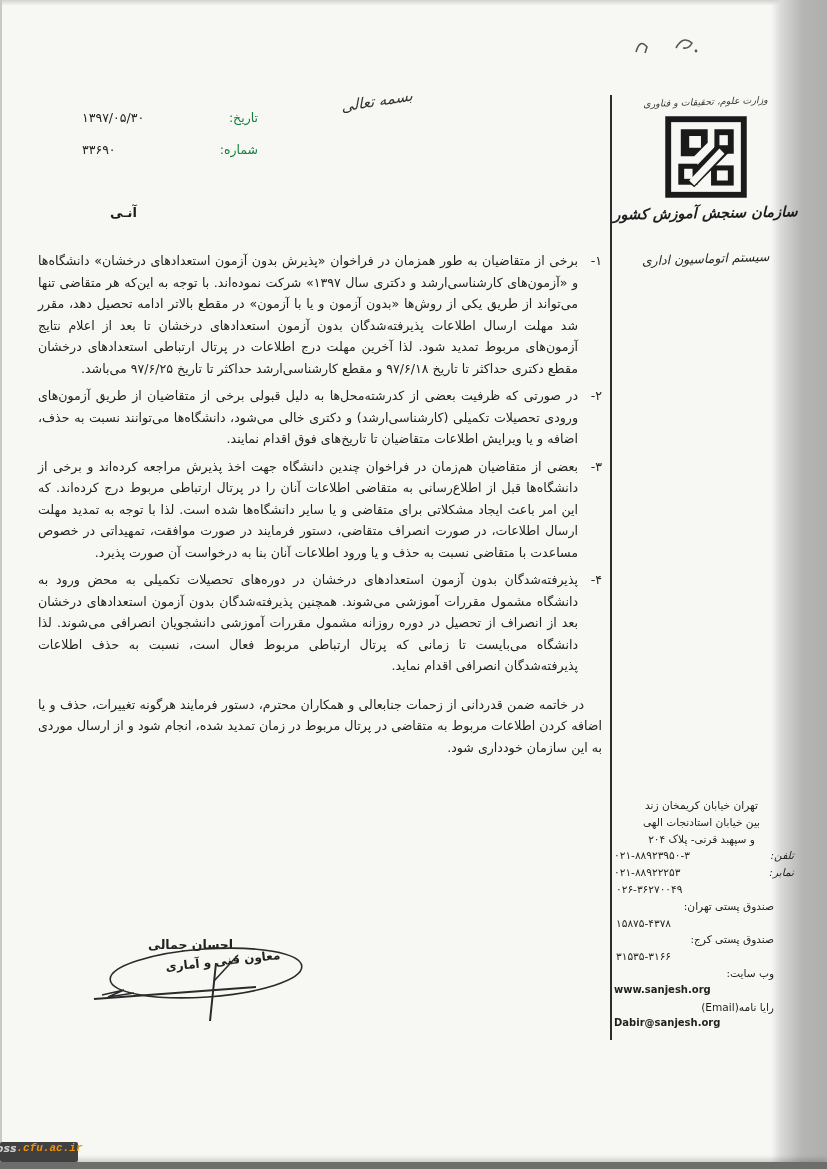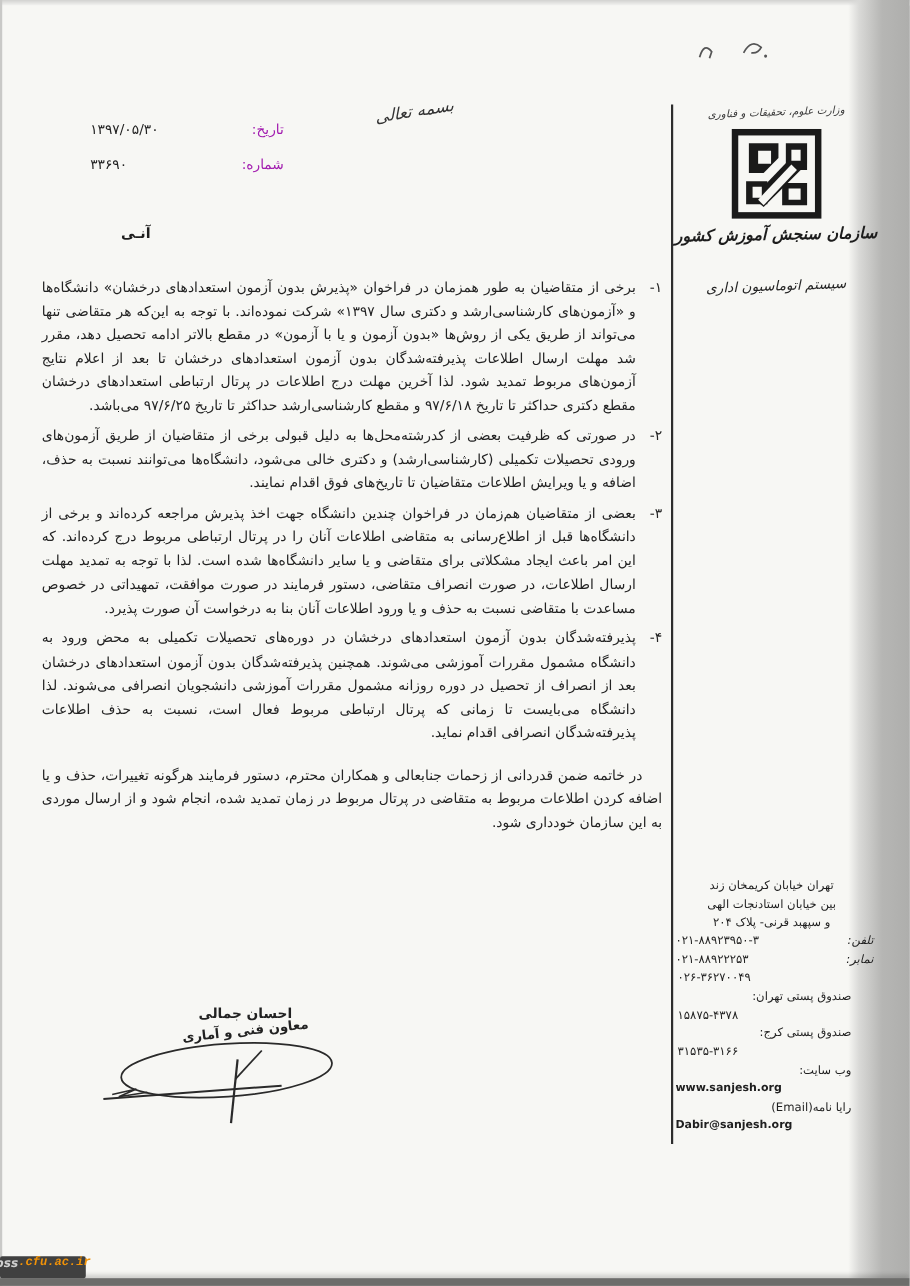--- a/index.html
+++ b/index.html
@@ -22,38 +22,38 @@
   .logo-wrap{margin:8px auto 0 auto;width:84px;height:84px;}
   .orgname{font-family:"DejaVu Serif",serif;font-style:italic;font-weight:bold;font-size:14.5px;margin-top:5px;color:#1d1d1d;transform:rotate(-1deg);}
   .autosys{font-family:"DejaVu Serif",serif;font-style:italic;font-size:12.5px;margin-top:30px;color:#242424;transform:rotate(-2deg);}
 
   
   .besmele{position:absolute;left:322px;top:92px;width:110px;text-align:center;
     font-family:"DejaVu Serif",serif;font-style:italic;font-size:15px;color:#333;
     transform:rotate(-9deg) skewX(-6deg);direction:rtl;}
   .meta{position:absolute;left:82px;top:110px;width:176px;direction:rtl;font-size:12.5px;}
   .meta .mrow{display:flex;justify-content:space-between;margin-bottom:17px;}
-  .meta .mlabel{color:#a21caf;}
+  .meta .mlabel{color:#15803d;}
   .num{direction:ltr;unicode-bidi:isolate;}
   .urgency{position:absolute;left:110px;top:205px;font-size:13px;font-weight:bold;direction:rtl;color:#1c1c1c;}
 
   
   .bodytext{position:absolute;left:38px;top:241px;width:564px;direction:rtl;text-align:justify;font-size:12.6px;line-height:21.5px;color:#232323;}
   .recipient{font-weight:bold;font-size:13px;text-align:right;}
   .salutation{font-weight:bold;font-size:13px;margin-top:29px;text-align:right;}
   .intro{margin-top:3px;text-indent:18px;}
   .items{margin-top:9px;}
   .item{display:flex;margin-bottom:6px;}
   .item-num{flex:0 0 24px;text-align:right;}
   .item-text{flex:1;text-align:justify;}
   .closing{margin-top:17px;text-indent:18px;}
 
   
   .signature{position:absolute;left:88px;top:913px;width:240px;direction:rtl;}
-  .sig-name{font-size:12.5px;font-weight:bold;text-align:center;width:150px;margin-right:30px;}
+  .sig-name{font-size:12.5px;font-weight:bold;text-align:left;width:150px;margin-right:30px;margin-top:24px;}
   .sig-title{font-size:12px;font-weight:bold;text-align:center;width:170px;margin-right:20px;transform:rotate(-6deg);margin-top:2px;}
   .sig-scribble{position:absolute;left:0px;top:28px;}
 
   
   .contact{position:absolute;left:612px;top:797px;width:184px;direction:rtl;font-size:10.6px;line-height:16.8px;color:#1f1f1f;}
   .contact .aline{text-align:center;padding-right:5px;}
   .contact .crow{display:flex;justify-content:space-between;padding:0 2px 0 2px;}
   .contact .clabel{white-space:nowrap;font-style:italic;}
   .contact .lonely-label{text-align:right;padding-right:22px;}
   .contact .lonely-num{direction:ltr;text-align:left;padding-left:4px;}

